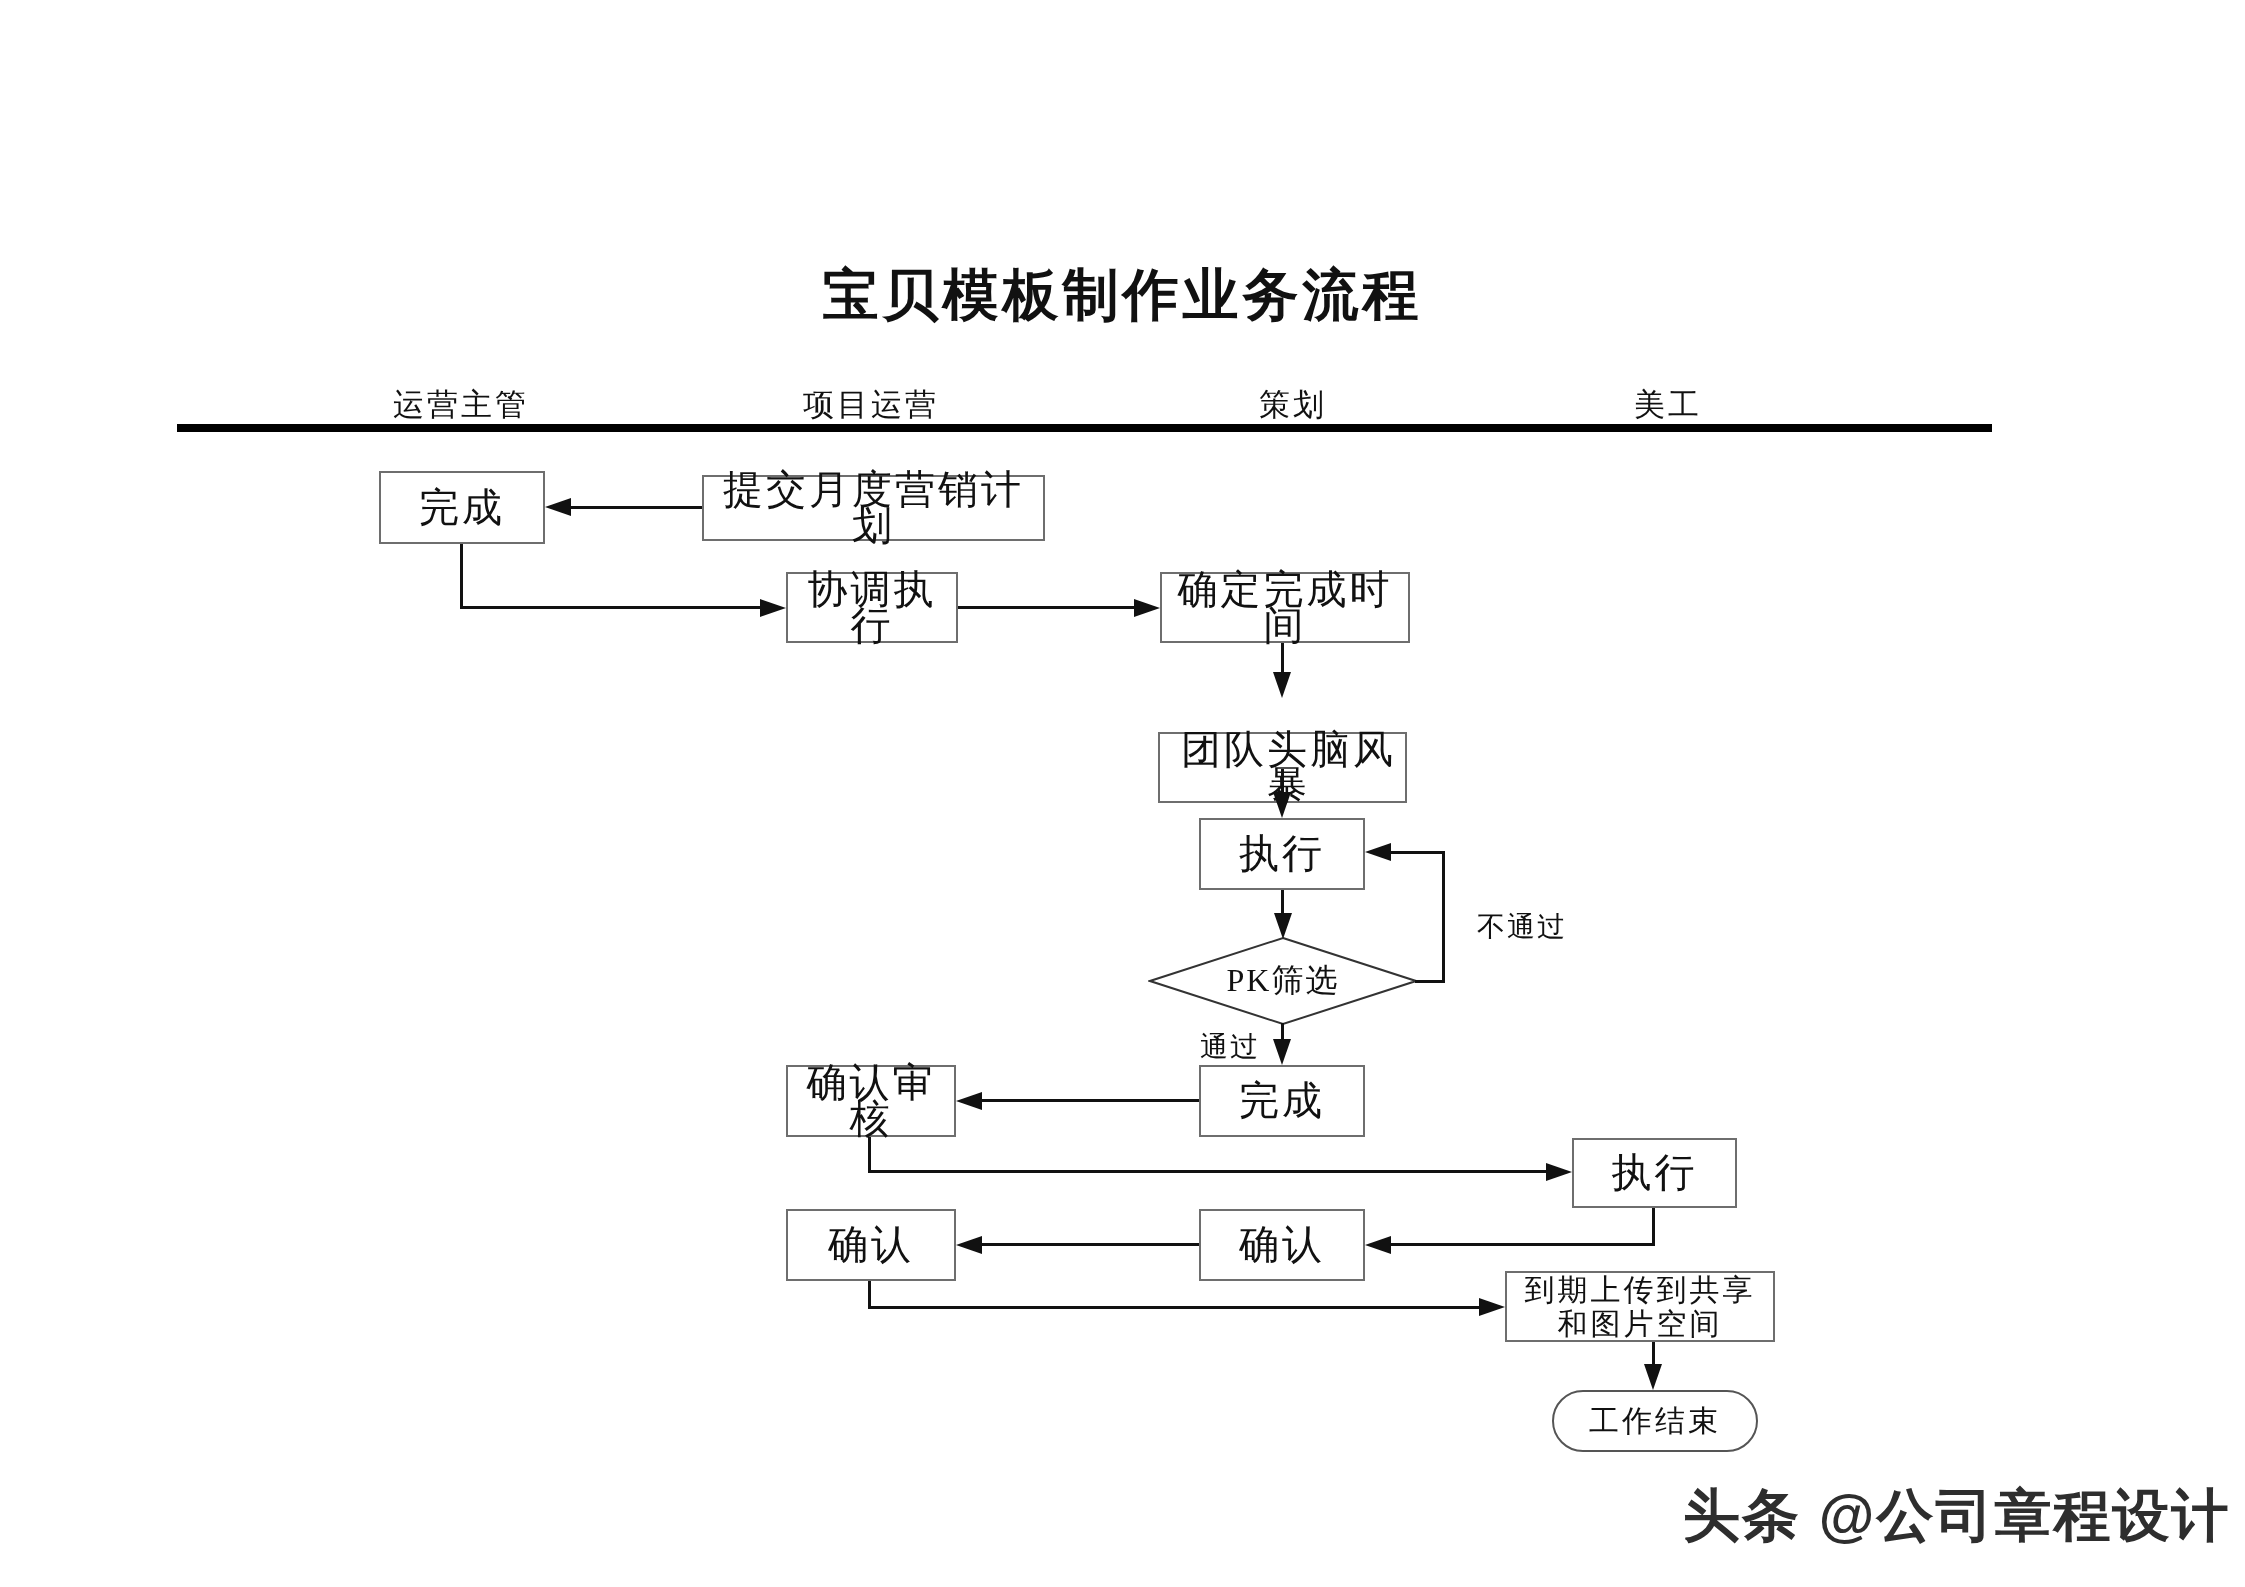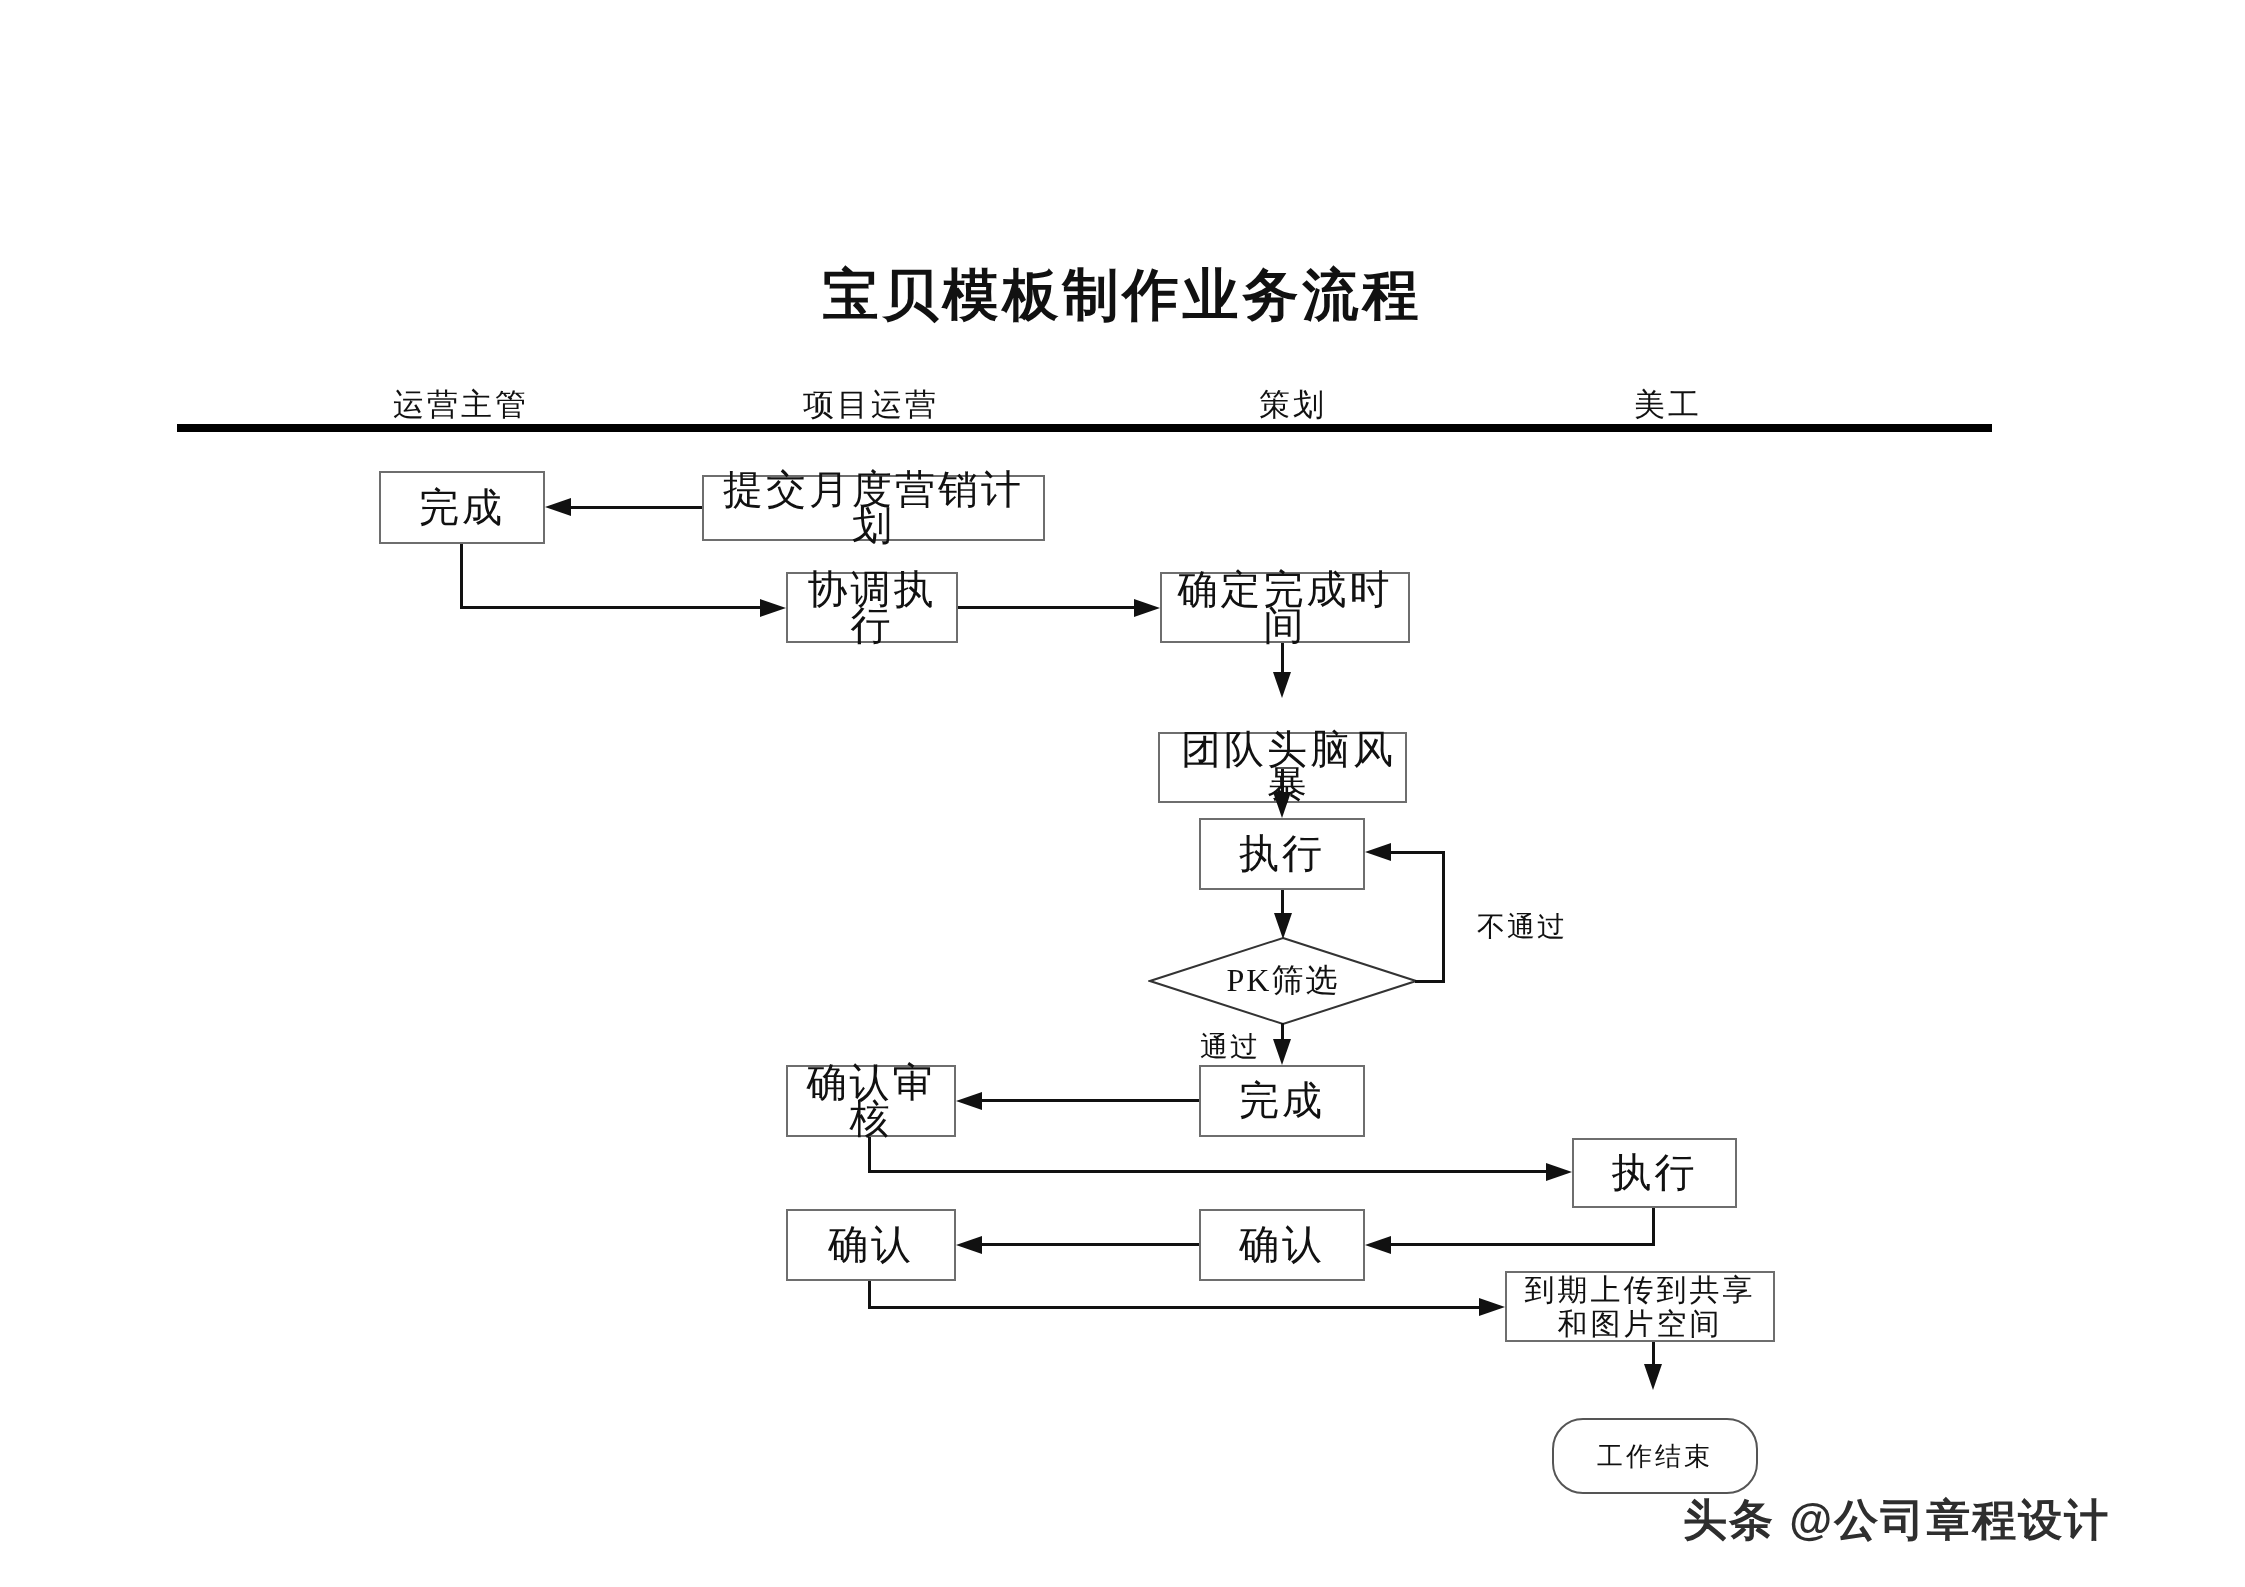--- a/index.html
+++ b/index.html
@@ -26,30 +26,29 @@
   .ah.right{border-top:9px solid transparent;border-bottom:9px solid transparent;border-left:26px solid #111;}
   .ah.left{border-top:9px solid transparent;border-bottom:9px solid transparent;border-right:26px solid #111;}
   .ah.down{border-left:9px solid transparent;border-right:9px solid transparent;border-top:26px solid #111;}
   .elabel{position:absolute;font-size:28px;letter-spacing:2px;white-space:nowrap;}
   .diamond{position:absolute;left:1148px;top:936px;width:270px;height:90px;}
   .diamond .dtext{
     position:absolute;left:0;top:0;width:100%;height:100%;
     display:flex;align-items:center;justify-content:center;font-size:32px;letter-spacing:2px;
   }
   .terminator{
-    position:absolute;left:1552px;top:1390px;width:206px;height:76px;
+    position:absolute;left:1552px;top:1390px;width:206px;height:62px;
     border:2px solid #555;border-radius:31px;background:#fff;box-sizing:border-box;
-    display:flex;align-items:center;justify-content:center;font-size:26px;letter-spacing:3px;margin-top:28px;
+    display:flex;align-items:center;justify-content:center;font-size:30px;letter-spacing:3px;
   }
   .watermark{
-    position:absolute;left:1683px;top:1478px;font-size:44px;font-weight:bold;
+    position:absolute;left:1683px;top:1478px;font-size:57px;font-weight:bold;
     font-family:"Liberation Sans","DejaVu Sans",sans-serif;color:#2e2e2e;
     letter-spacing:2px;white-space:nowrap;
     text-shadow:3px 3px 0 rgba(255,255,255,0.85), -2px -2px 0 rgba(255,255,255,0.6);
-    margin-top:13px;
   }
 </style>
 </head>
 <body>
 
 <div class="canvas">
 
   <div class="title">宝贝模板制作业务流程</div>
 
   <div class="lane" style="left:461px;">运营主管</div>

